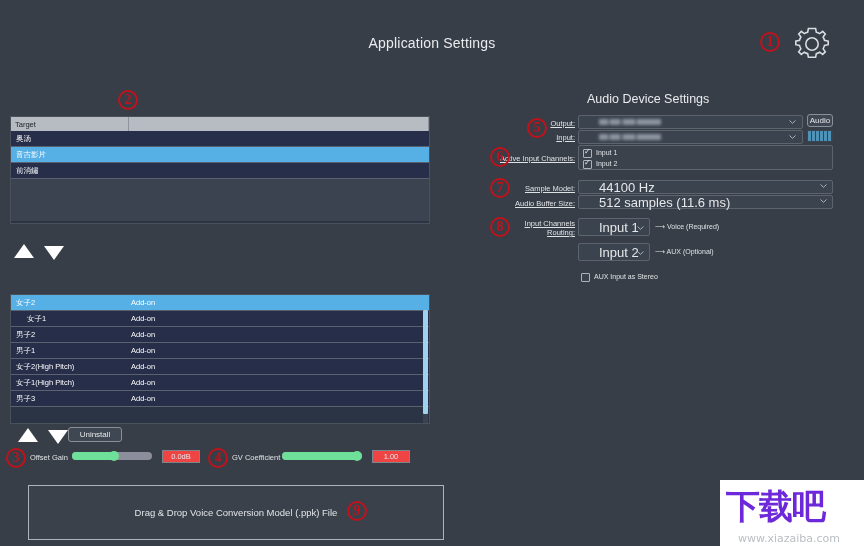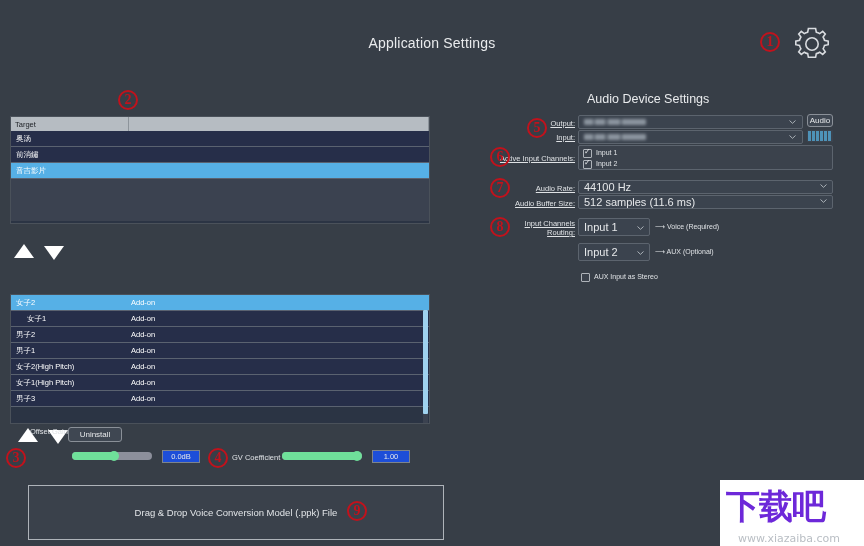--- a/index.html
+++ b/index.html
@@ -87,40 +87,40 @@
   
   .slabel { position: absolute; font-size: 7.5px; color: #dfe2e5; }
   .slider { position: absolute; height: 8px; border-radius: 4px; background: #8c8f9b; }
   .slider .fill { position: absolute; left: 0; top: 0; height: 8px; border-radius: 4px; background: #6fe09a; }
   .slider .knob {
     position: absolute; top: -1px; width: 10px; height: 10px;
     border-radius: 50%; background: #6fe09a;
   }
   .numbox {
     position: absolute; height: 13px;
-    border: 1px solid #7d848c; background: #1d4ed8;
+    border: 1px solid #7d848c; background: #ef4444;
     font-size: 7.5px; color: #e6e8ea;
     display: flex; align-items: center; justify-content: center;
   }
 
   
   .dropzone {
     position: absolute;
     border: 1px solid #aeb3b9; background: #3a414b;
     display: flex; align-items: center; justify-content: center;
     font-size: 9.5px; color: #e2e5e8;
   }
 
   
   .flabel { position: absolute; font-size: 7.5px; color: #dfe2e5; text-align: right; text-decoration: underline; }
   .combo {
     position: absolute; height: 14px;
     background: #3b434e; border: 1px solid #5c646e; border-radius: 2px;
-    font-size: 11px; color: #e6e8ea;
-    display: flex; align-items: center; padding-left: 5px;
+    font-size: 13px; color: #e6e8ea;
+    display: flex; align-items: center; padding-left: 20px;
   }
   .combo .chev {
     position: absolute; right: 6px; top: 4px;
     width: 7px; height: 4px;
   }
   .blurtext {
     display: inline-block; height: 6px; border-radius: 1px;
     background: linear-gradient(90deg,#9aa3ad 0 14%,#5d6670 14% 18%,#9aa3ad 18% 34%,
                 #5d6670 34% 38%,#9aa3ad 38% 58%,#5d6670 58% 62%,#9aa3ad 62% 100%);
     filter: blur(1.4px); opacity: .85;
@@ -179,25 +179,25 @@
 
   <div class="tbl" style="left:10px;top:116px;width:420px;height:108px;">
     <div class="thead">
       <div class="th" style="width:118px;">Target</div>
       <div class="th" style="width:300px;"></div>
     </div>
     <div class="tbody">
       <div class="trow">
         <div class="td" style="width:418px;">奥汤</div>
       </div>
-      <div class="trow">
-        <div class="td" style="width:418px;">前消鏽</div>
-      </div>
       <div class="trow sel">
         <div class="td" style="width:418px;">音吉影片</div>
+      </div>
+      <div class="trow">
+        <div class="td" style="width:418px;">前消鏽</div>
       </div>
       <div class="tfill" style="height:42px;"></div>
     </div>
   </div>
 
   <div class="tri up" style="left:14px;top:244px;"></div>
   <div class="tri down" style="left:44px;top:246px;"></div>
 
   <div class="tbl" style="left:10px;top:294px;width:420px;height:130px;">
     <div class="tbody">
@@ -233,21 +233,21 @@
     <div class="vscroll" style="height:113px;">
       <i style="height:104px;"></i>
     </div>
   </div>
 
   <div class="tri up" style="left:18px;top:428px;"></div>
   <div class="tri down" style="left:48px;top:430px;"></div>
   <div class="btn" style="left:68px;top:427px;width:54px;height:15px;">Uninstall</div>
 
   <div class="marker" style="left:6px;top:448px;">3</div>
-  <div class="slabel" style="left:30px;top:427px;">Offset Gain</div>
+  <div class="slabel" style="left:30px;top:453px;">Offset Gain</div>
   <div class="slider" style="left:72px;top:452px;width:80px;">
     <div class="fill" style="width:42px;"></div>
     <div class="knob" style="left:37px;"></div>
   </div>
   <div class="numbox" style="left:162px;top:450px;width:38px;">0.0dB</div>
 
   <div class="marker" style="left:208px;top:448px;">4</div>
   <div class="slabel" style="left:232px;top:453px;">GV Coefficient</div>
   <div class="slider" style="left:282px;top:452px;width:80px;">
     <div class="fill" style="width:78px;"></div>
@@ -288,21 +288,21 @@
 
   <div class="marker" style="left:490px;top:147px;">6</div>
   <div class="flabel" style="left:490px;top:154px;width:85px;">Active Input Channels:</div>
   <div class="panelbox" style="left:578px;top:145px;width:255px;height:25px;"></div>
   <div class="chk on" style="left:583px;top:149px;"></div>
   <div class="ctext" style="left:596px;top:149px;">Input 1</div>
   <div class="chk on" style="left:583px;top:160px;"></div>
   <div class="ctext" style="left:596px;top:160px;">Input 2</div>
 
   <div class="marker" style="left:490px;top:178px;">7</div>
-  <div class="flabel" style="left:500px;top:184px;width:75px;">Audio Rate:</div>
+  <div class="flabel" style="left:500px;top:184px;width:75px;">Sample Model:</div>
   <div class="combo" style="left:578px;top:180px;width:255px;">44100 Hz</div>
   <svg class="chev" viewBox="0 0 7 4" style="position:absolute;left:820px;top:184px;width:7px;height:4px;">
     <path d="M0.5 0.5 L3.5 3.3 L6.5 0.5" fill="none" stroke="#b9bec4" stroke-width="0.9"></path>
   </svg>
 
   <div class="flabel" style="left:490px;top:199px;width:85px;">Audio Buffer Size:</div>
   <div class="combo" style="left:578px;top:195px;width:255px;">512 samples (11.6 ms)</div>
   <svg class="chev" viewBox="0 0 7 4" style="position:absolute;left:820px;top:199px;width:7px;height:4px;">
     <path d="M0.5 0.5 L3.5 3.3 L6.5 0.5" fill="none" stroke="#b9bec4" stroke-width="0.9"></path>
   </svg>

